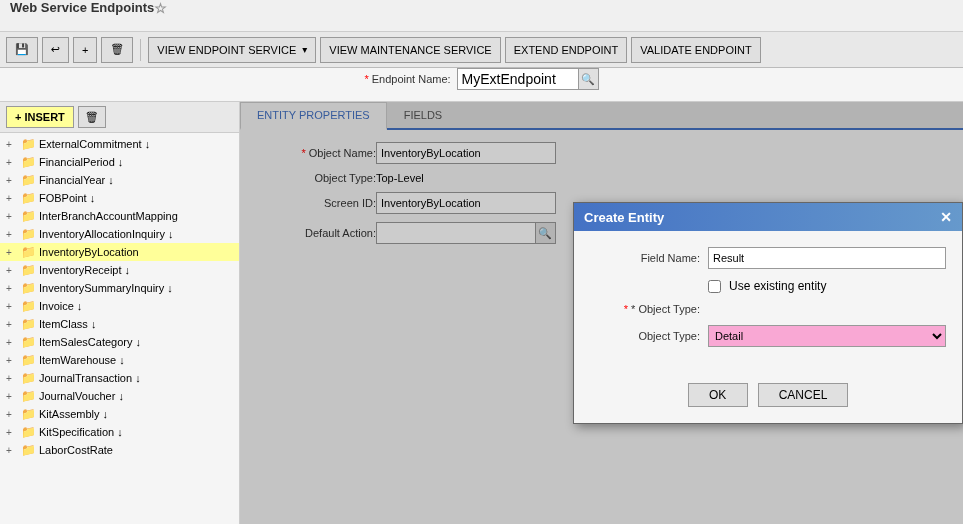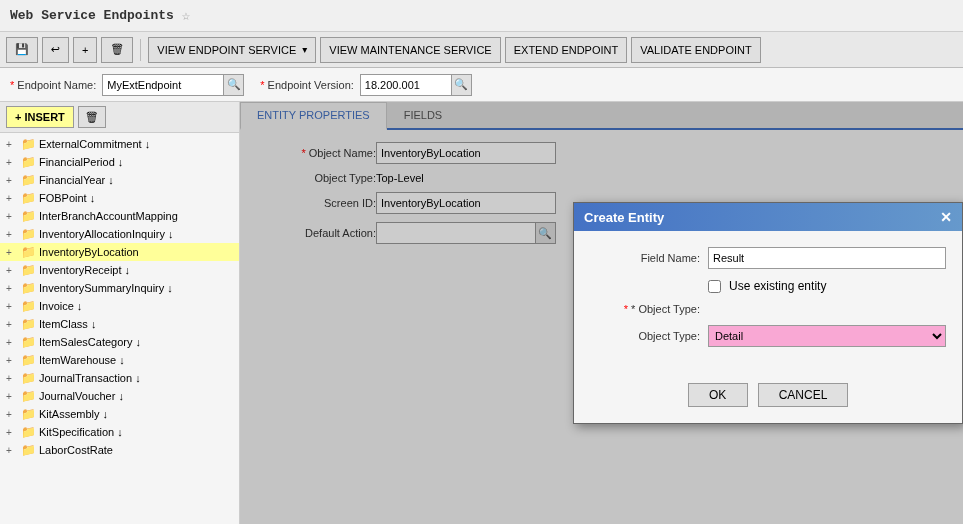--- a/index.html
+++ b/index.html
@@ -3,28 +3,26 @@
   <meta charset="utf-8">
   <style>
     * { box-sizing: border-box; margin: 0; padding: 0; }
     body { font-family: Arial, sans-serif; font-size: 12px; background: #d4d0c8; color: #000; width: 963px; height: 524px; overflow: hidden; }
 
     
     .title-bar {
       background: #f0f0f0;
       height: 32px;
       display: flex;
-      align-items: center;
       padding: 0 10px;
       border-bottom: 1px solid #ccc;
       font-size: 13px;
       font-weight: bold;
       color: #333;
-      gap: 8px;
-      font-family: Liberation Mono, monospace;
+      gap: 0;
     }
     .title-bar .star { color: #999; font-size: 14px; }
 
     
     .toolbar {
       background: #e8e8e8;
       height: 36px;
       display: flex;
       align-items: center;
       padding: 0 6px;
@@ -49,36 +47,37 @@
 
     
     .fields-row {
       background: #f5f5f5;
       height: 34px;
       display: flex;
       align-items: center;
       padding: 0 10px;
       gap: 16px;
       border-bottom: 1px solid #ccc;
+      flex-direction: column;
     }
     .field-group { display: flex; align-items: center; gap: 6px; }
     .field-label { font-size: 11px; color: #333; }
     .field-label.required::before { content: '* '; color: red; }
     .field-input-with-search {
       display: flex;
       align-items: center;
       border: 1px solid #999;
       background: #fff;
       height: 22px;
     }
     .field-input-with-search input {
       border: none;
       outline: none;
       padding: 0 4px;
-      font-size: 11px;
+      font-size: 14px;
       width: 120px;
       height: 100%;
     }
     .field-input-with-search .search-btn {
       background: #e0e0e0;
       border-left: 1px solid #999;
       width: 20px;
       height: 100%;
       display: flex;
       align-items: center;

